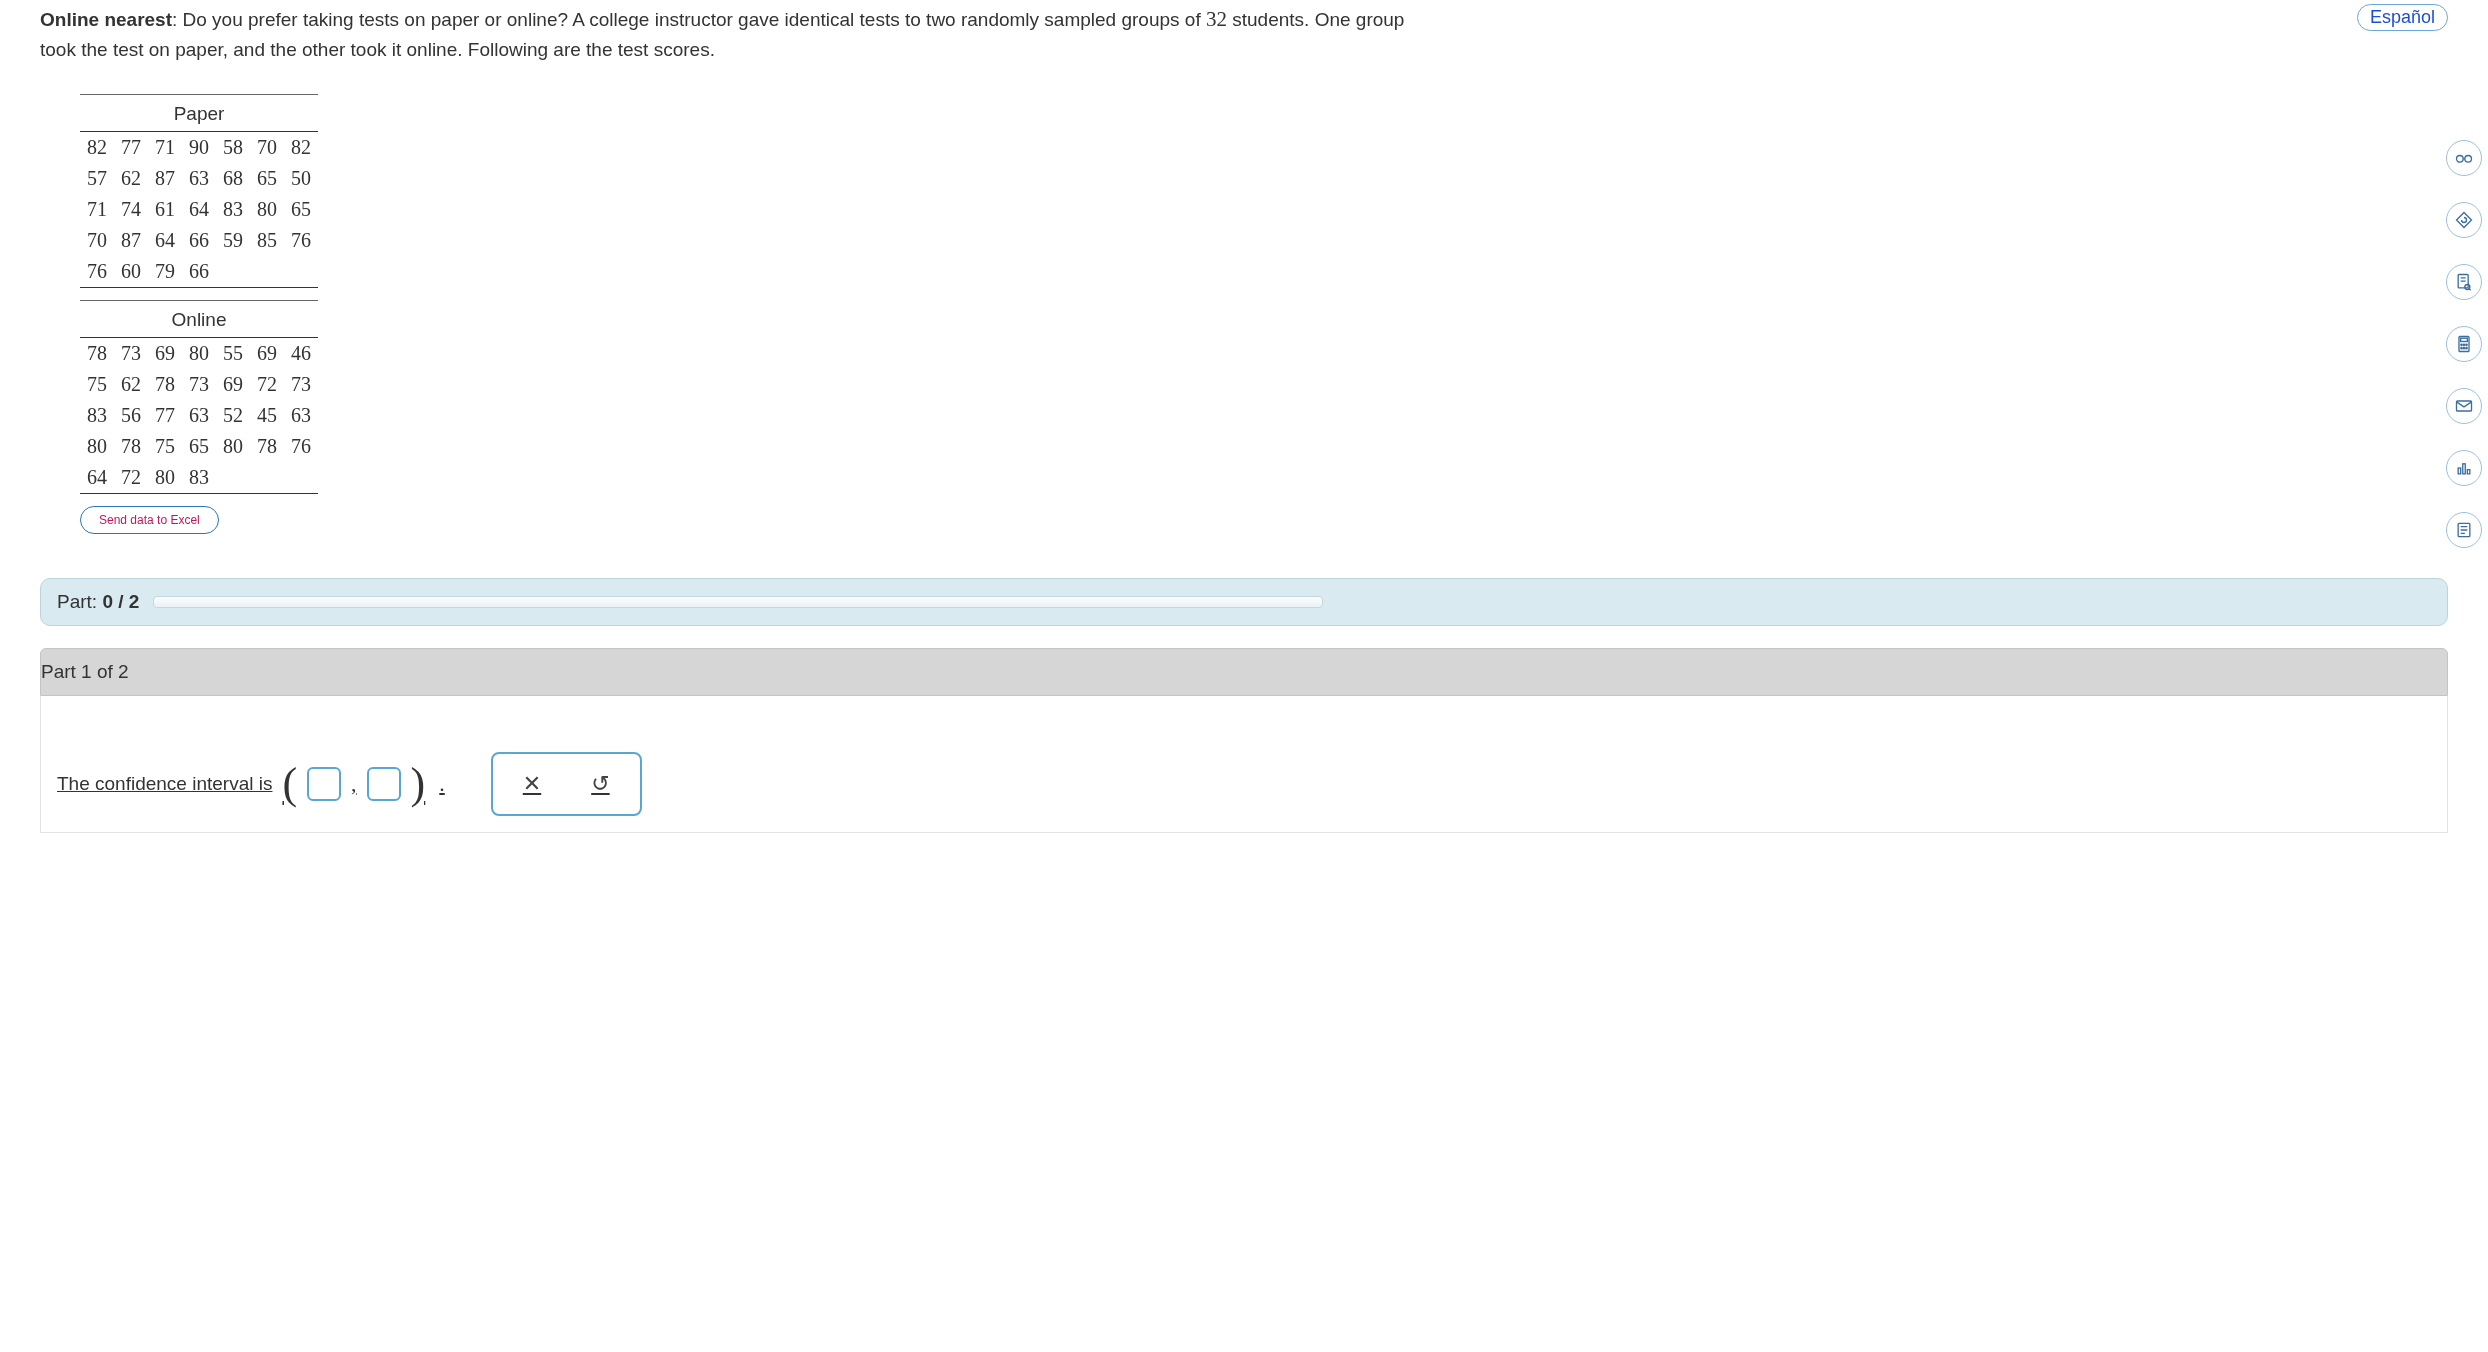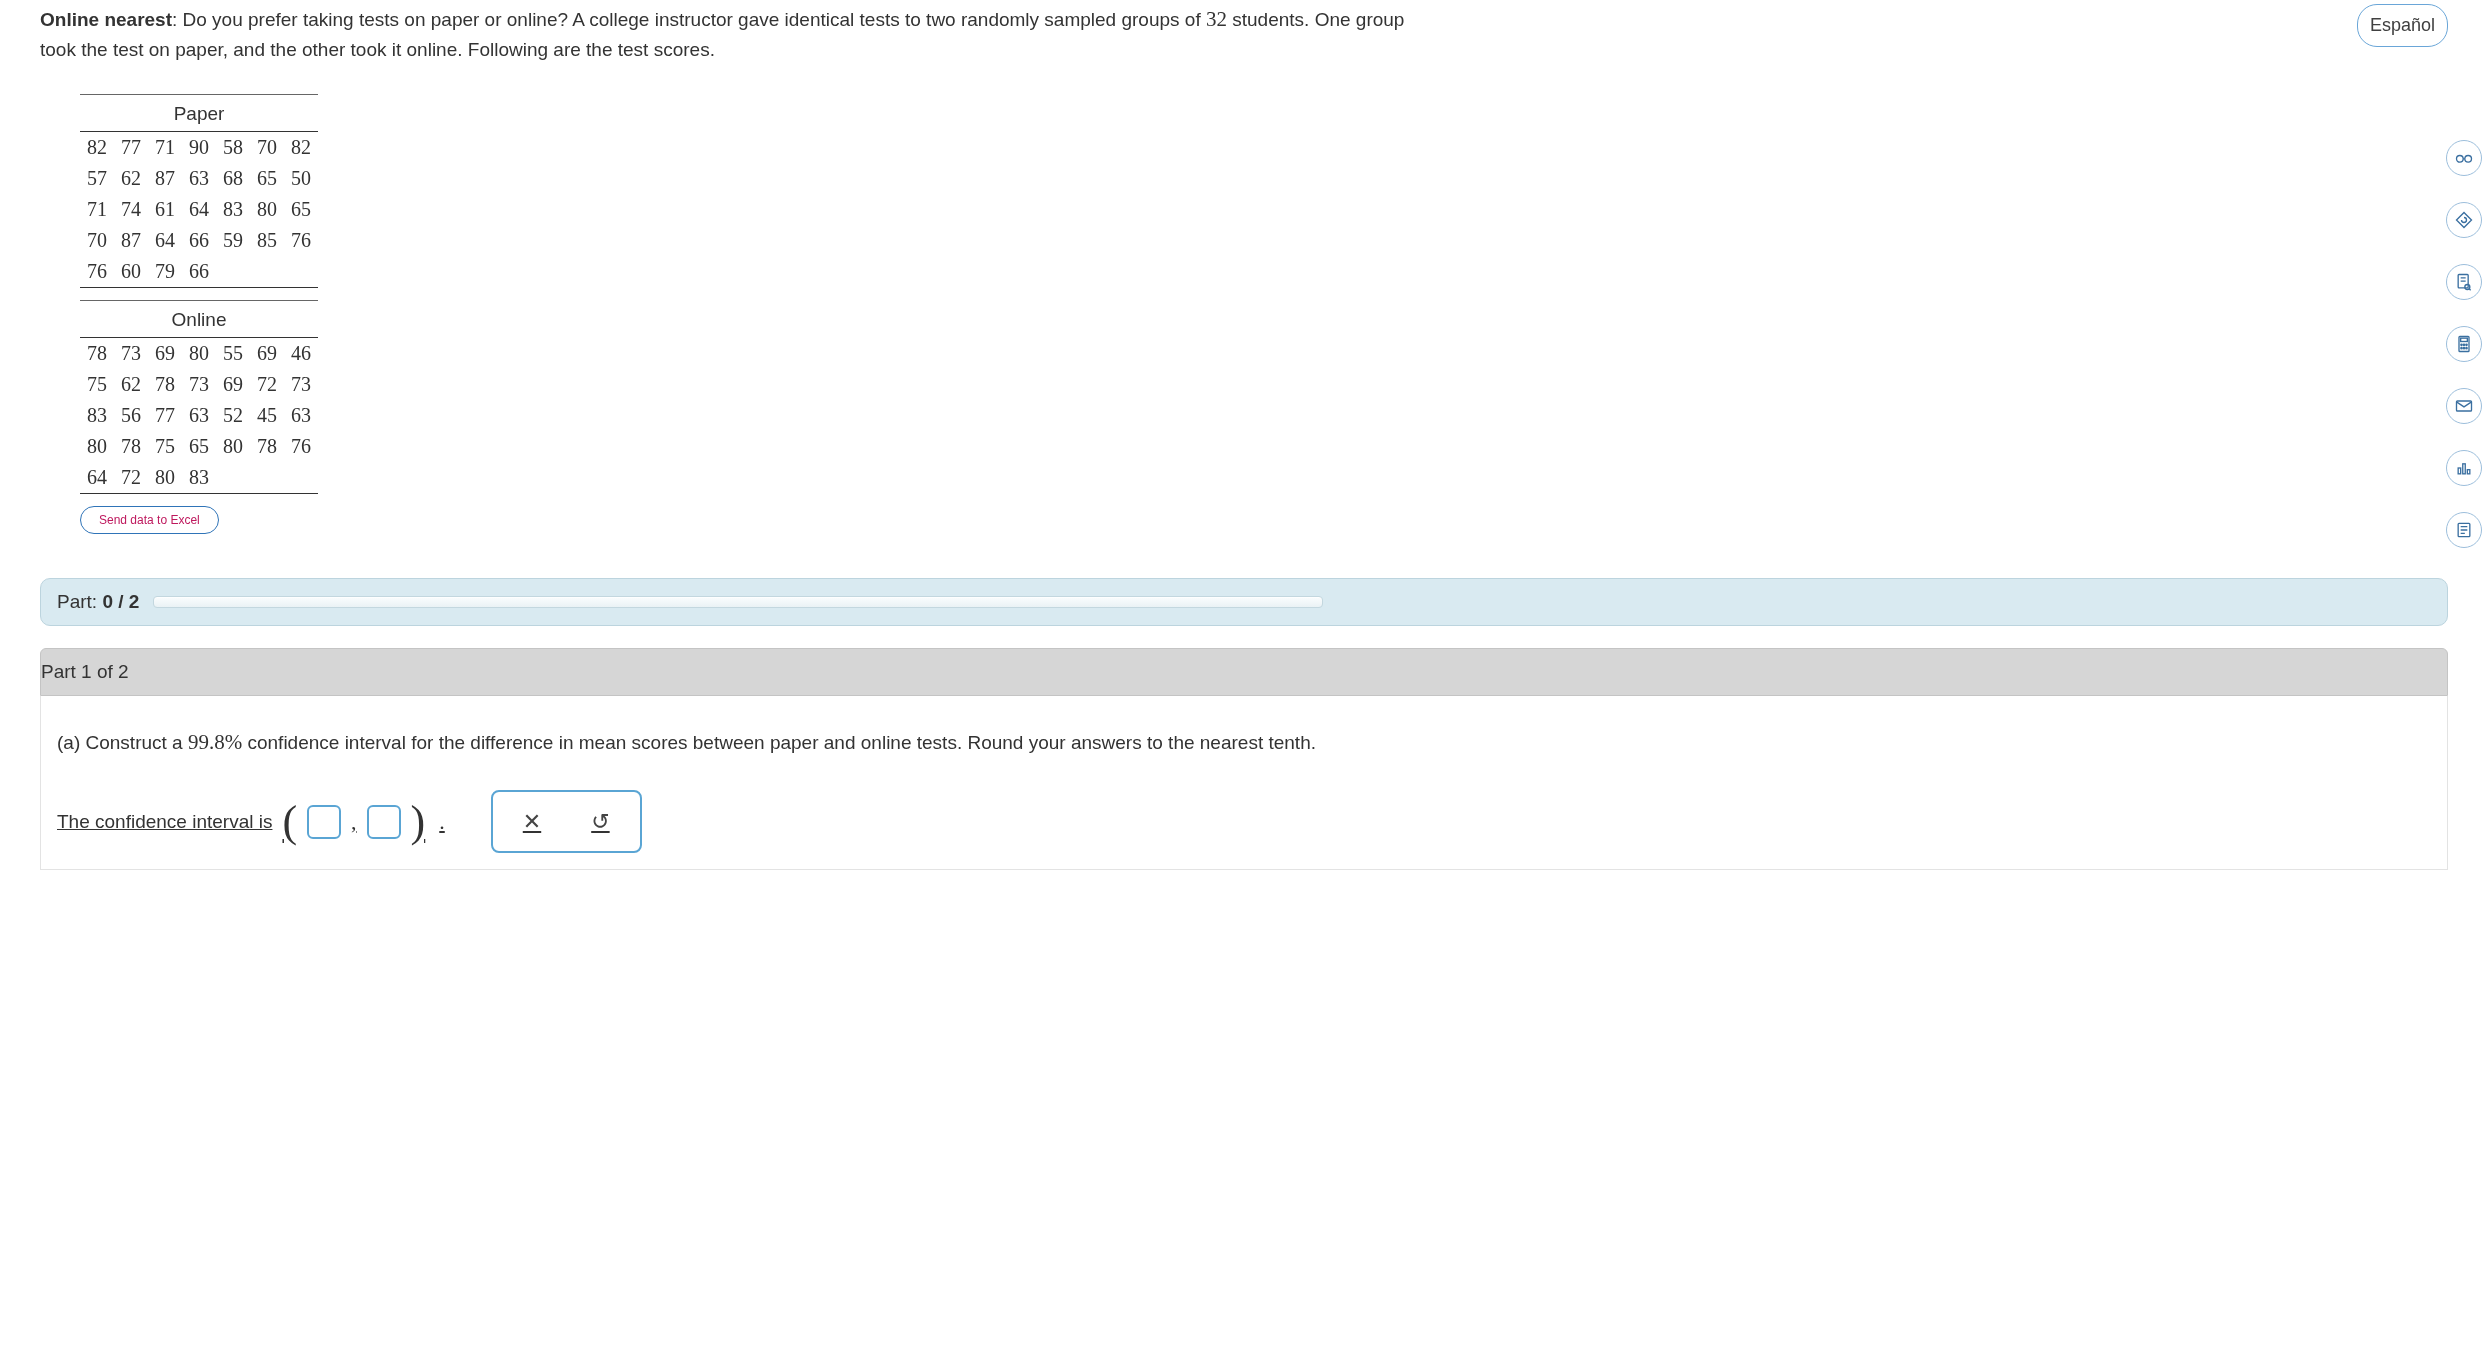--- a/index.html
+++ b/index.html
@@ -10,23 +10,23 @@
     background: #fff;
     padding: 0 40px 40px 40px;
   }
   .header-row { display: flex; justify-content: space-between; align-items: flex-start; margin-top: 4px; }
   .problem-text { line-height: 1.5; max-width: 1380px; }
   .problem-text .bold { font-weight: bold; }
   .num { font-family: "Times New Roman", serif; font-size: 21px; }
   .espanol {
     border: 1px solid #6aa6d8;
     border-radius: 20px;
-    padding: 10px 12px;
+    padding: 2px 12px;
     font-size: 18px;
-    color: #404040;
+    color: #1d4ed8;
     margin-left: 20px;
     white-space: nowrap;
   }
   .tables-wrap { margin-left: 40px; margin-top: 30px; }
   .data-table {
     border-collapse: collapse;
     margin-bottom: 12px;
   }
   .data-table caption {
     border-top: 1px solid #666;
@@ -266,23 +266,20 @@
 
 <div class="progress-bar">
   <span class="progress-label">
     <span>Part: </span><b>0 / 2</b>
   </span>
   <div class="progress-track"></div>
 </div>
 
 <div class="part-header">Part 1 of 2</div>
 <div class="part-body">
-  <div>
-    <span>(a) </span><span>Construct a </span><span class="pct">99.8%</span><span> confidence interval for the difference in mean scores between paper and online tests. Round your answers to the nearest tenth.</span>
-  </div>
   <div class="ci-line">
     <span class="ci-text">The confidence interval is </span>
     <span class="paren">(</span>
     <span class="ans-box"></span>
     <span class="comma">,</span>
     <span class="ans-box"></span>
     <span class="paren">)</span>
     <span class="period">.</span>
     <span class="action-tray">
       <span class="act-icon">✕</span>

